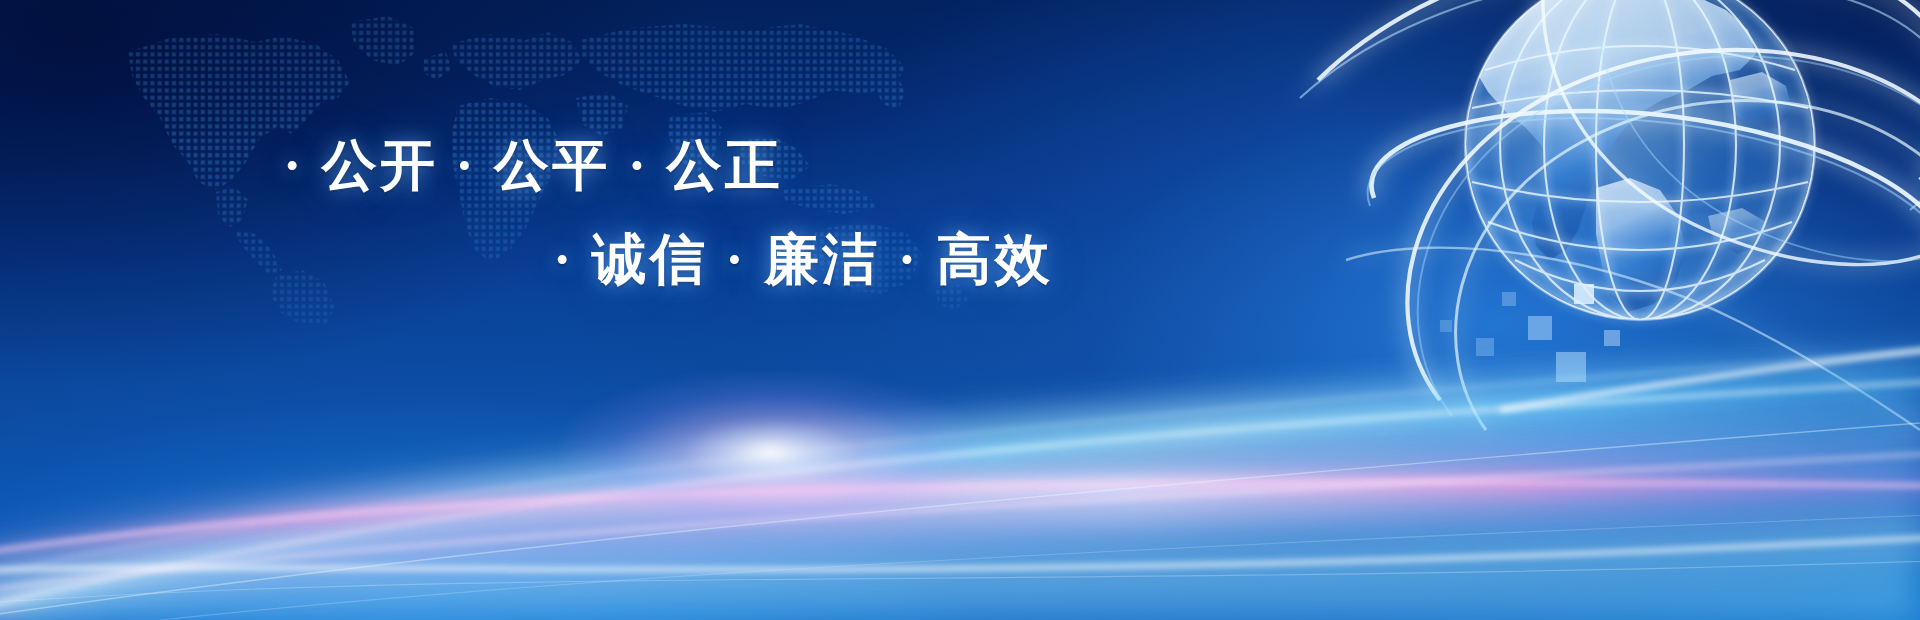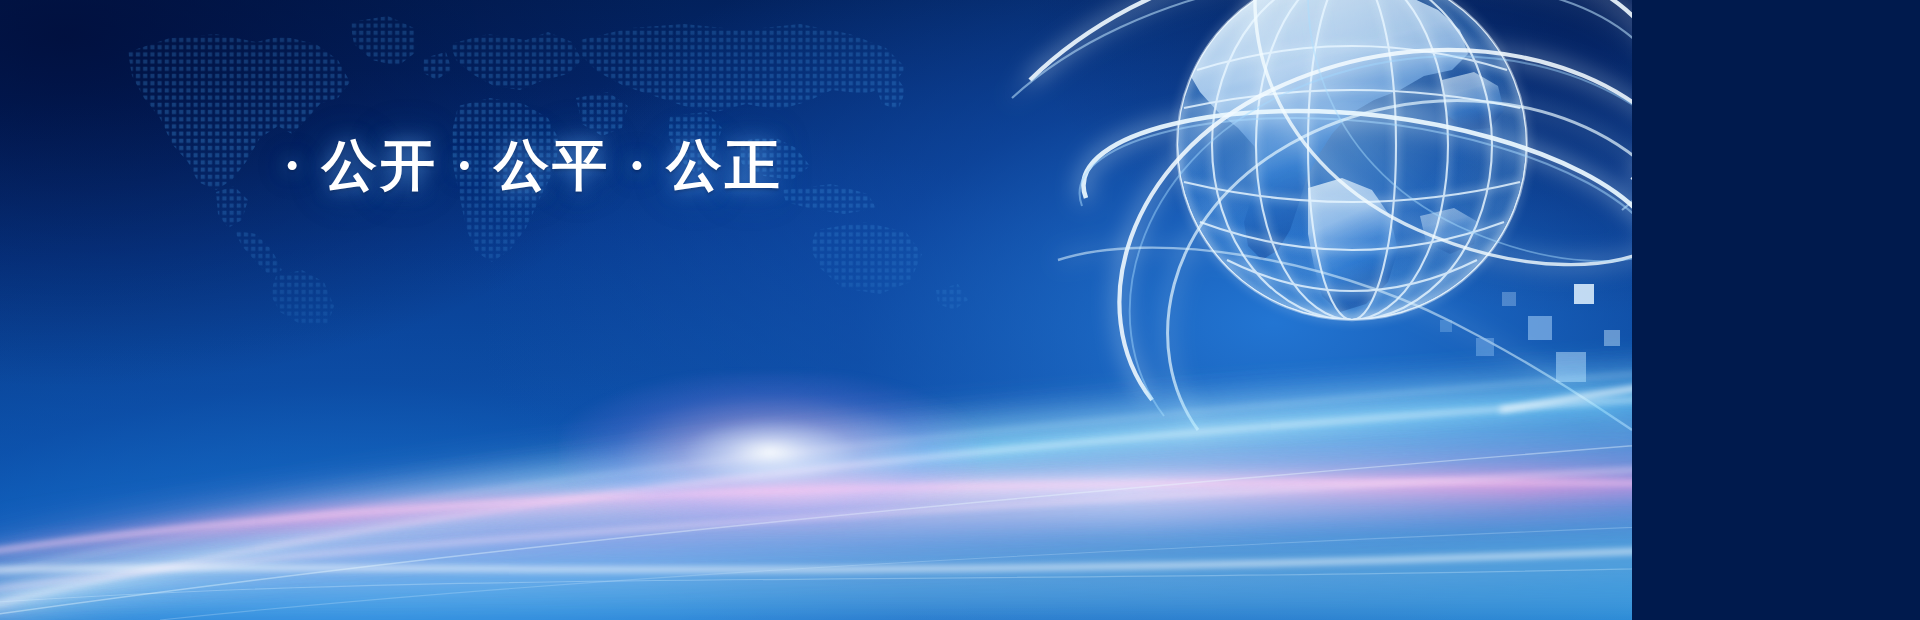--- a/index.html
+++ b/index.html
@@ -4,21 +4,21 @@
 <title>Banner</title>
 <style>
   html, body {
     margin: 0; padding: 0;
     background: #001a4d;
   }
   * { box-sizing: border-box; }
 
   #banner {
     position: relative;
-    width: 1632px;
+    width: 1920px;
     height: 620px;
     overflow: hidden;
     font-family: "Liberation Serif", "DejaVu Serif", serif;
     background: #0a3a84;
   }
 
   
   .bg-base {
     position: absolute; inset: 0;
     background:
@@ -359,15 +359,16 @@
       <path d="M160,360 C560,318 1040,290 1960,254" fill="none" stroke="#cfeaff" stroke-width="1.1" opacity="0.26"></path>
 
       <path d="M1500,150 C1680,120 1830,100 1960,86" fill="none" stroke="#ffffff" stroke-width="5" filter="url(#wblur3)" opacity="0.85"></path>
     </svg>
   </div>
 
   <div class="hotspot"></div>
 
   <div class="slogan">
     <div class="slogan-line l1">· 公开 · 公平 · 公正</div>
+    <div class="slogan-line l2">· 诚信 · 廉洁 · 高效</div>
   </div>
 
 </div>
 
 </body></html>

